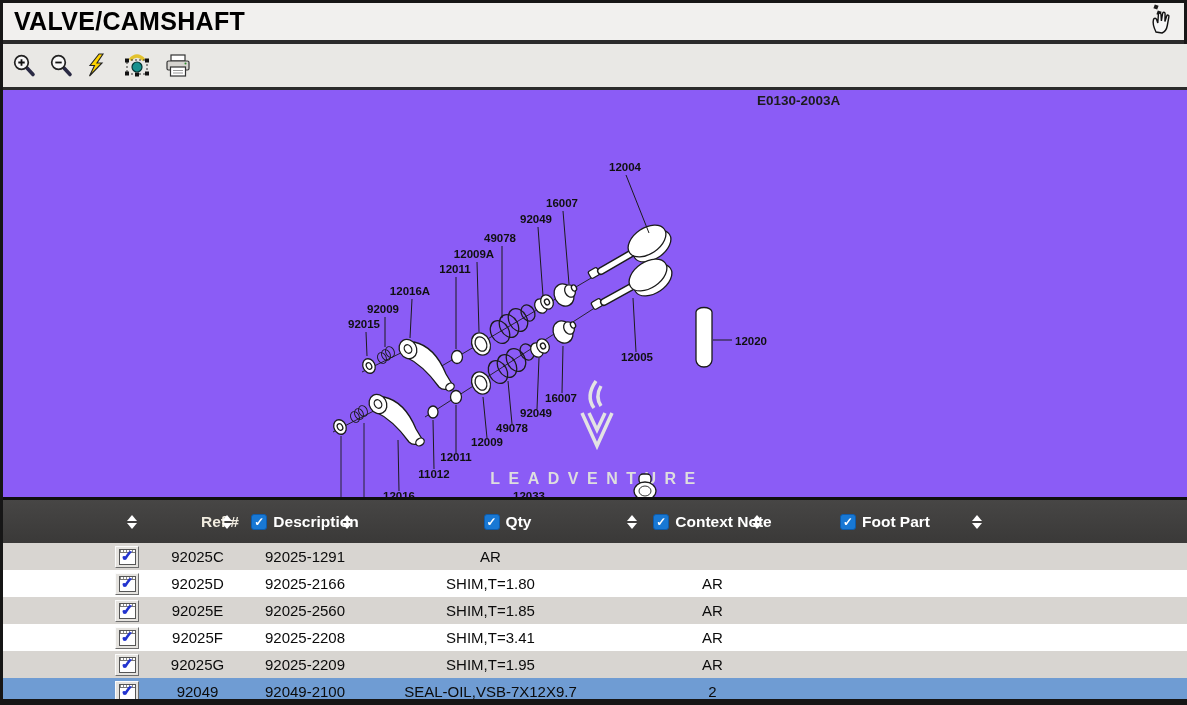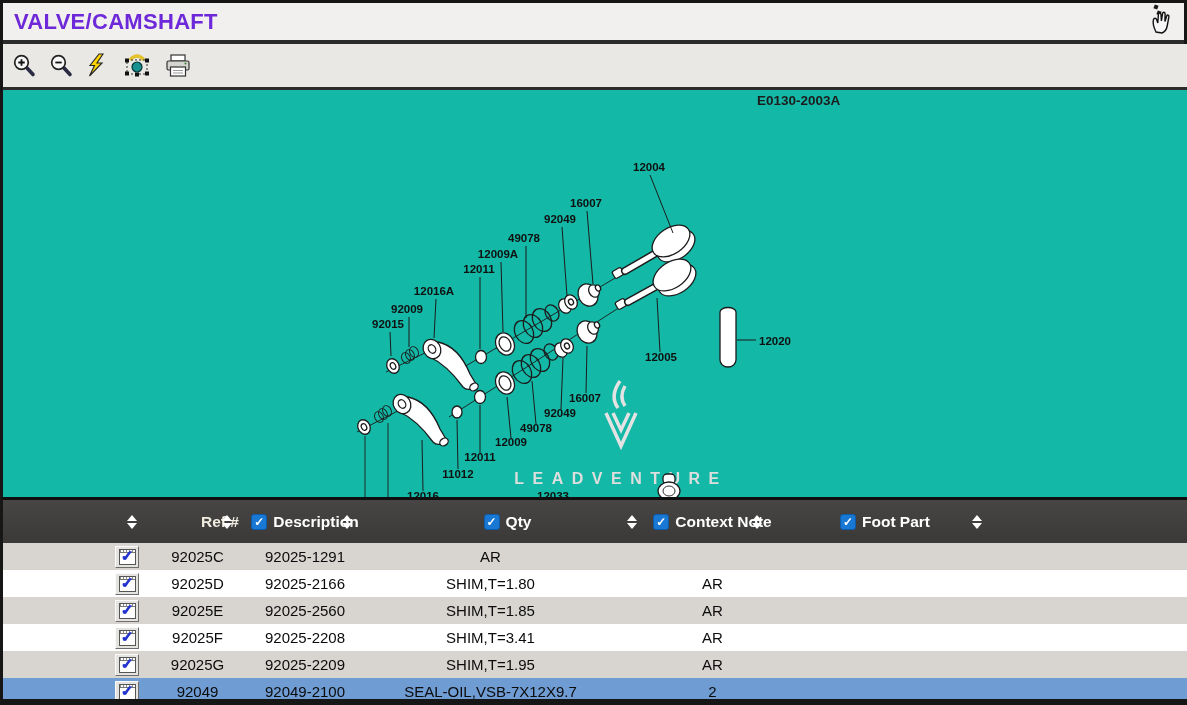--- a/index.html
+++ b/index.html
@@ -12,31 +12,31 @@
   .bar-top    { position:absolute; top:0; left:0; width:100%; height:3px; background:#161616; z-index:40; }
   .bar-left   { position:absolute; top:0; left:0; width:3px; height:705px; background:#161616; z-index:40; }
   .bar-right-top { position:absolute; top:0; right:0; width:3px; height:44px; background:#161616; z-index:40; }
   .bar-bottom { position:absolute; left:0; top:699px; width:100%; height:6px; background:#161616; z-index:40; }
 
   .titlebar {
     position:absolute; top:3px; left:0; width:100%; height:41px;
     background:#f1f0ee; border-bottom:4px solid #2b2b2b;
     display:flex; align-items:center; padding:0 12px 0 14px;
   }
-  .title { font-size:22px; font-weight:bold; color:#6d28d9; letter-spacing:.3px; }
+  .title { font-size:25px; font-weight:bold; color:#000000; letter-spacing:.3px; }
   .hand { margin-left:auto; margin-top:-2px; }
 
   .toolbar {
     position:absolute; top:44px; left:0; width:100%; height:46px;
     background:#e9e8e5; border-bottom:3px solid #2b2b2b;
     display:flex; align-items:center; gap:9px; padding-left:10px;
   }
   .tool { width:28px; height:30px; display:flex; align-items:center; justify-content:center; cursor:pointer; }
 
-  .diagram { position:absolute; top:90px; left:0; width:100%; height:445px; background:#14b8a6; overflow:hidden;padding-left:24px; }
+  .diagram { position:absolute; top:90px; left:0; width:100%; height:445px; background:#8b5cf6; overflow:hidden; }
   .code-label { position:absolute; left:757px; top:3px; font-size:13.5px; font-weight:bold; color:#1c1c1c; }
   .ln    { stroke:#1b1b1b; fill:none; stroke-width:1.3; }
   .wfill { fill:#fff; stroke:#1b1b1b; stroke-width:1.3; }
   .thin  { stroke:#1b1b1b; stroke-width:0.9; fill:none; }
   .plabel { font-size:11.5px; font-weight:bold; fill:#101010; text-anchor:middle;
             font-family:"Liberation Sans", sans-serif; }
   .leader { stroke:#1b1b1b; stroke-width:1; }
   .wm { fill:#dedede; font-size:16px; font-weight:bold; letter-spacing:8.5px; text-anchor:middle;
         font-family:"Liberation Sans", sans-serif; }
   .wmlogo { stroke:#e3e3e3; stroke-width:3.5; fill:none; }

